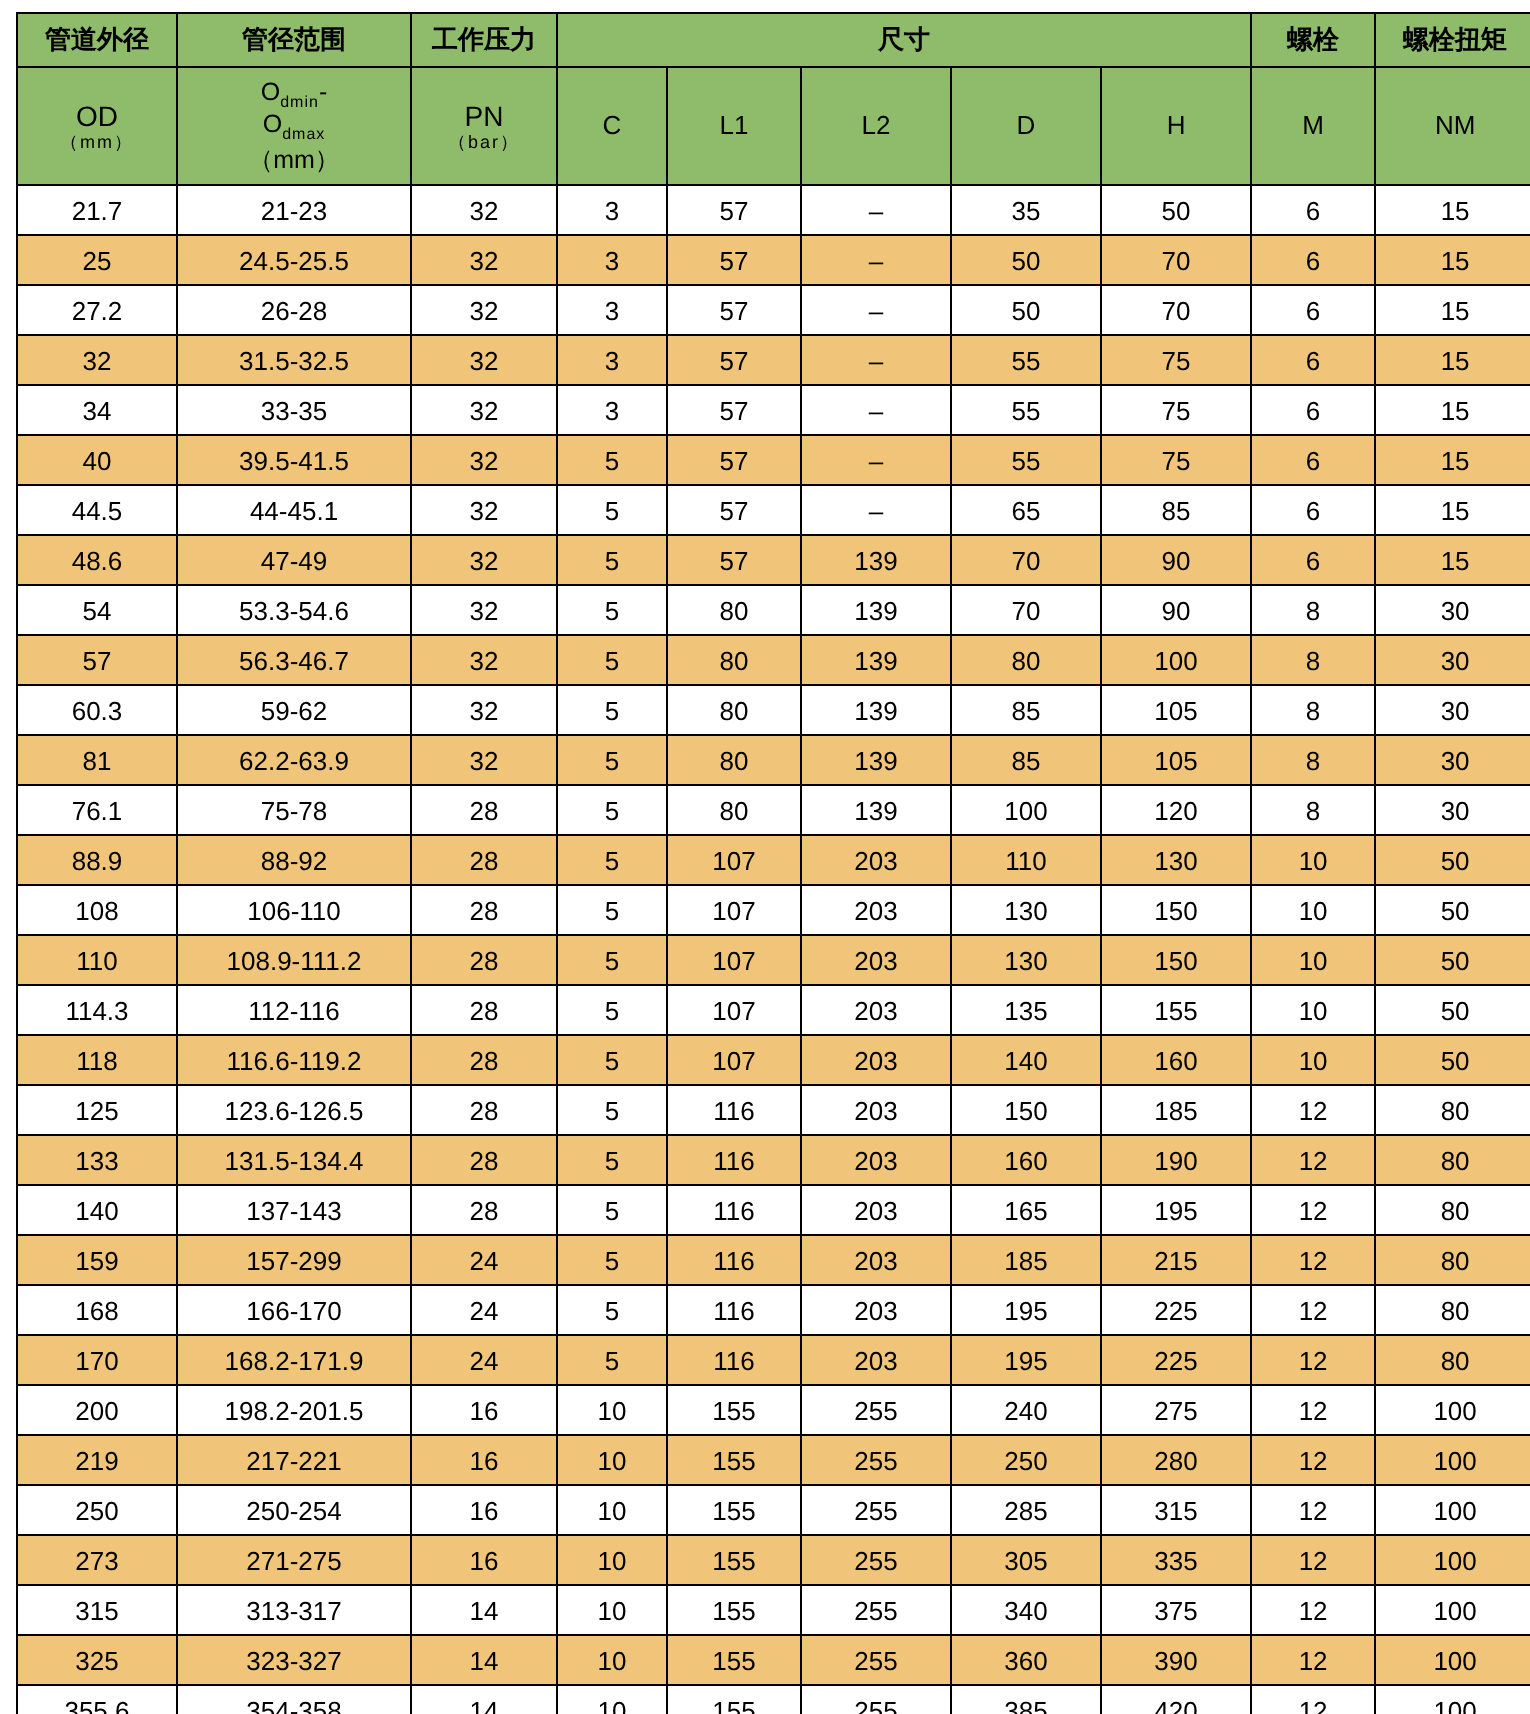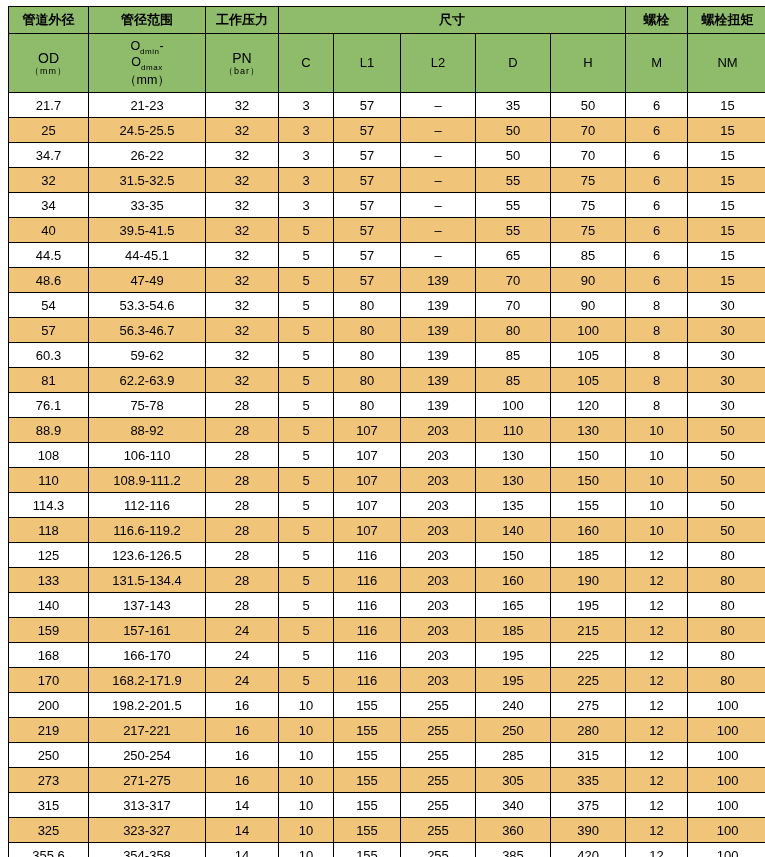--- a/index.html
+++ b/index.html
@@ -160,22 +160,22 @@
           <td>32</td>
           <td>3</td>
           <td>57</td>
           <td>–</td>
           <td>50</td>
           <td>70</td>
           <td>6</td>
           <td>15</td>
         </tr>
         <tr>
-          <td>34.7</td>
-          <td>26-22</td>
+          <td>27.2</td>
+          <td>26-28</td>
           <td>32</td>
           <td>3</td>
           <td>57</td>
           <td>–</td>
           <td>50</td>
           <td>70</td>
           <td>6</td>
           <td>15</td>
         </tr>
         <tr class="alt">
@@ -389,21 +389,21 @@
           <td>5</td>
           <td>116</td>
           <td>203</td>
           <td>165</td>
           <td>195</td>
           <td>12</td>
           <td>80</td>
         </tr>
         <tr class="alt">
           <td>159</td>
-          <td>157-161</td>
+          <td>157-299</td>
           <td>24</td>
           <td>5</td>
           <td>116</td>
           <td>203</td>
           <td>185</td>
           <td>215</td>
           <td>12</td>
           <td>80</td>
         </tr>
         <tr>

